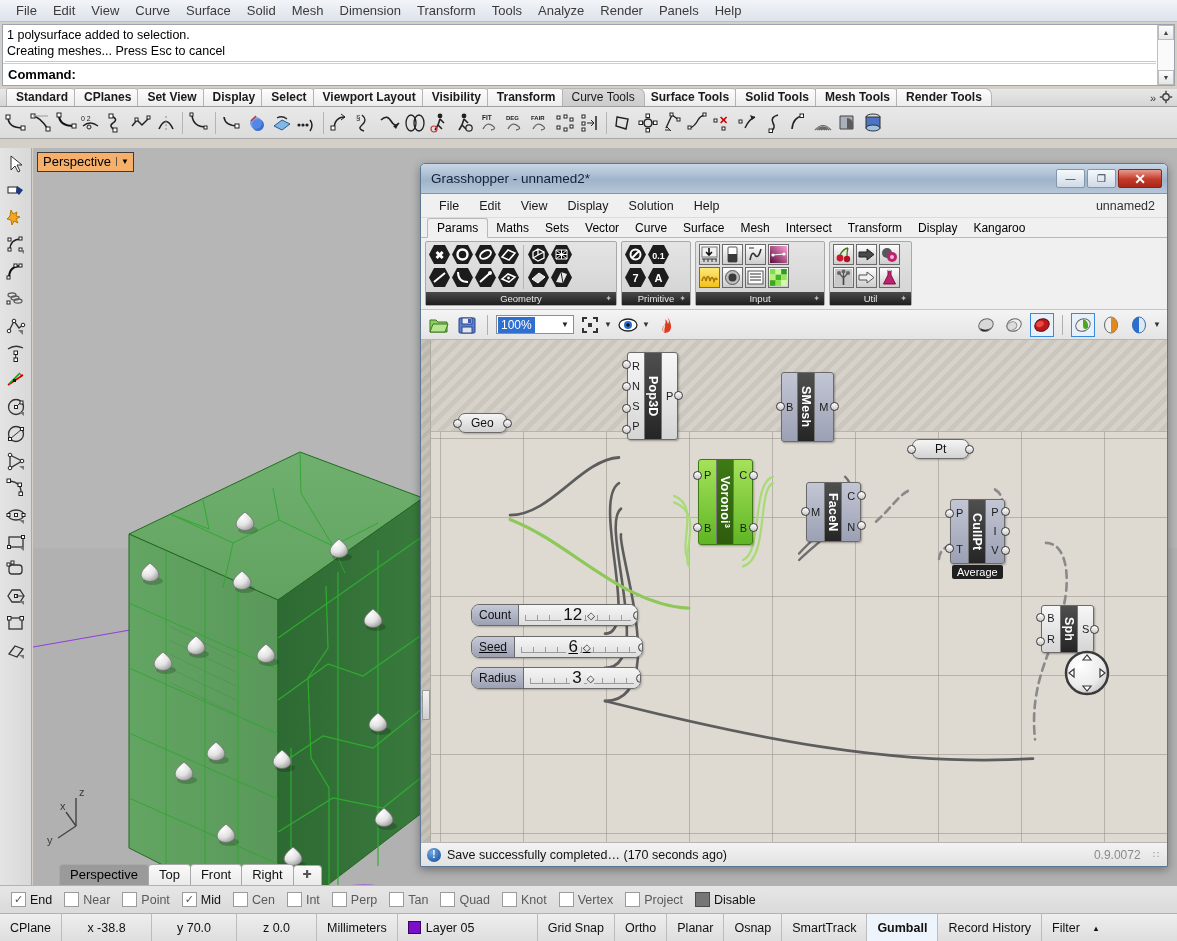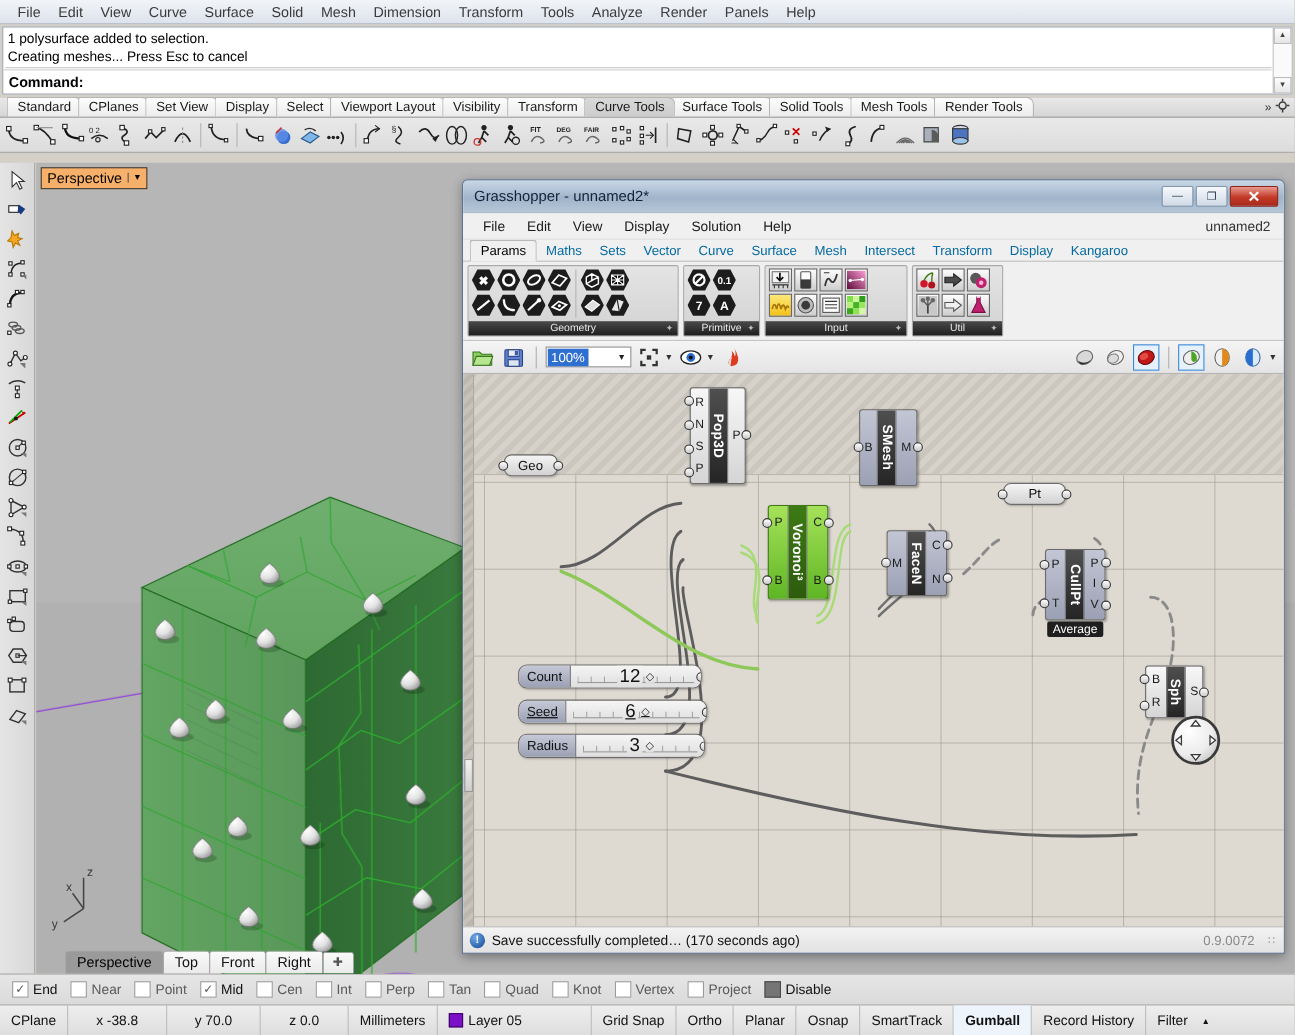--- a/index.html
+++ b/index.html
@@ -62,20 +62,21 @@
     display:flex; align-items:flex-end; padding-left:6px;
     border-bottom:1px solid #9f9f9f; position:relative;
   }
   .rtab {
     font-size:12px; color:#1a1a1a; padding:1px 9px 2px 9px;
     background:linear-gradient(#fdfdfd,#ececec);
     border:1px solid #b5b5b5; border-bottom:none;
     border-radius:2px 7px 0 0; margin-right:-4px;
     position:relative; cursor:default; white-space:nowrap;
     transform:skewX(0deg);
+    font-weight:bold;
   }
   .rtab.active {
     background:linear-gradient(#d9d9d9,#cccccc);
     z-index:5; font-weight:normal;
   }
   #rtab-overflow {
     margin-left:auto; display:flex; align-items:center; gap:3px;
     padding-right:4px; font-size:11px; color:#333;
   }
 
@@ -164,21 +165,21 @@
     padding-left:8px; border-bottom:1px solid #dcdcdc;
   }
   #gh-menubar .gm { padding:2px 10px; font-size:12.5px; color:#1a1a1a; }
   #gh-docname { margin-left:auto; padding-right:12px; font-size:12.5px; color:#333; }
 
   #gh-cattabs {
     height:20px; background:#f0f0f0; display:flex; align-items:flex-end;
     padding-left:6px; border-bottom:1px solid #b8b8b8;
   }
   .ghtab {
-    font-size:12px; color:#0369a1; padding:2px 8px 2px 8px; white-space:nowrap;
+    font-size:12px; color:#000000; padding:2px 8px 2px 8px; white-space:nowrap;
   }
   .ghtab.active {
     color:#000; background:#f0f0f0;
     border:1px solid #b8b8b8; border-bottom:1px solid #f0f0f0;
     border-radius:3px 3px 0 0; margin-bottom:-1px; padding:2px 9px;
   }
 
   
   #gh-comp-panel {
     height:72px; background:#f0f0f0; display:flex; align-items:stretch;

